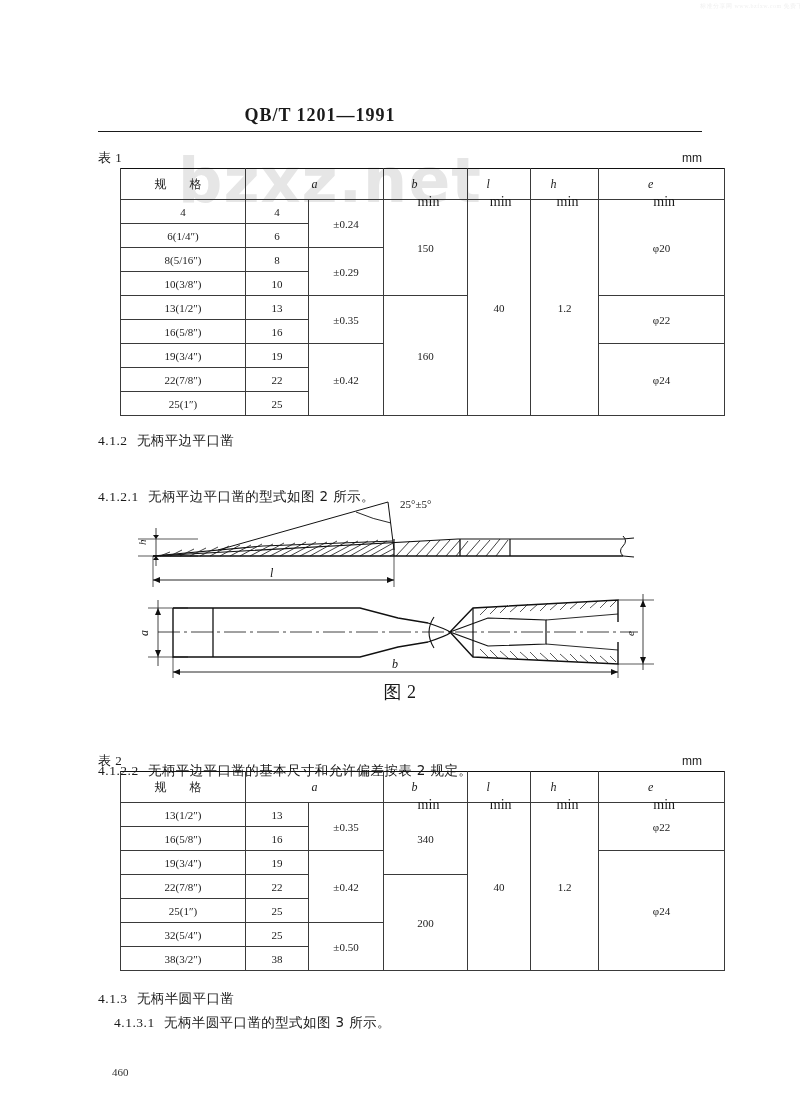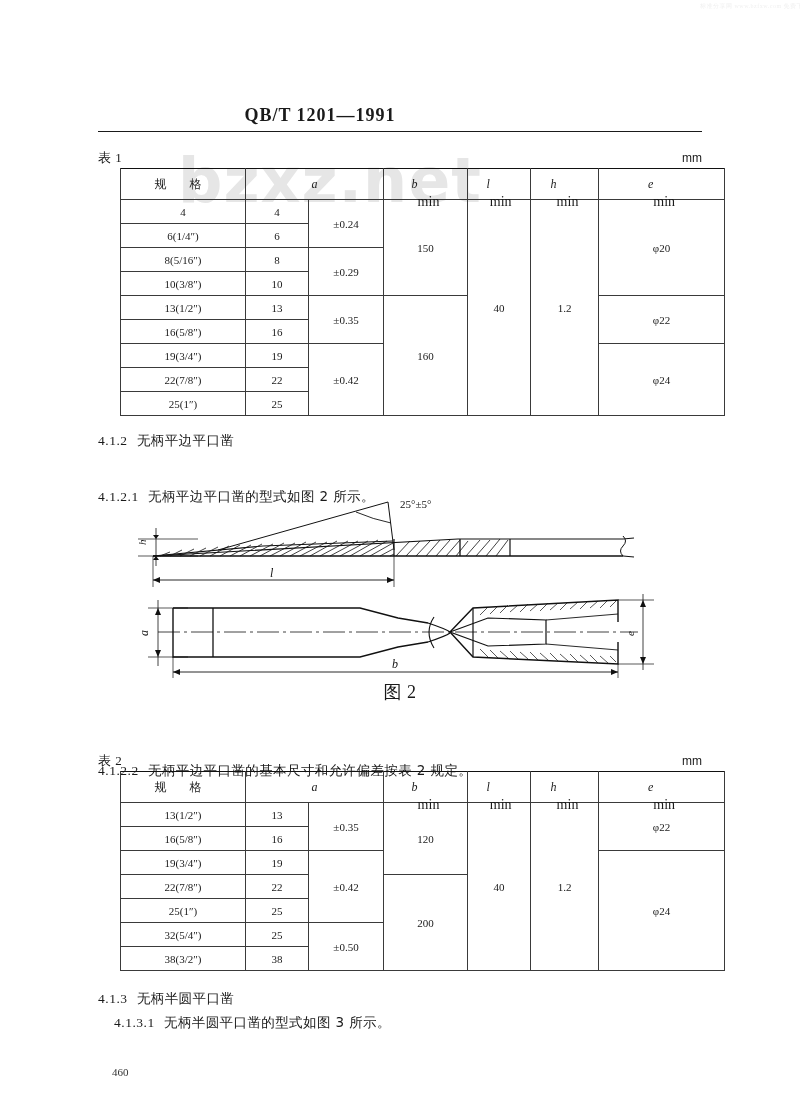--- a/index.html
+++ b/index.html
@@ -433,21 +433,21 @@
             <th><span class="ital">l</span><span class="sub">min</span></th>
             <th><span class="ital">h</span><span class="sub">min</span></th>
             <th><span class="ital">e</span><span class="sub">min</span></th>
           </tr>
         </thead>
         <tbody>
           <tr>
             <td>13(1/2″)</td>
             <td>13</td>
             <td rowspan="2">±0.35</td>
-            <td rowspan="3">120</td>
+            <td rowspan="3">340</td>
             <td rowspan="7">40</td>
             <td rowspan="7">1.2</td>
             <td rowspan="2">φ22</td>
           </tr>
           <tr>
             <td>16(5/8″)</td>
             <td>16</td>
           </tr>
           <tr>
             <td>19(3/4″)</td>

